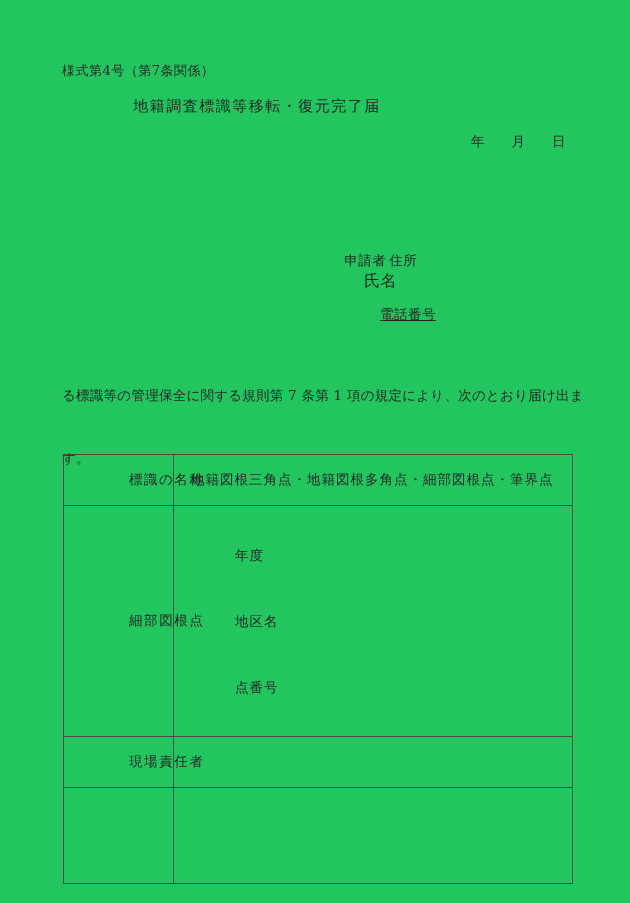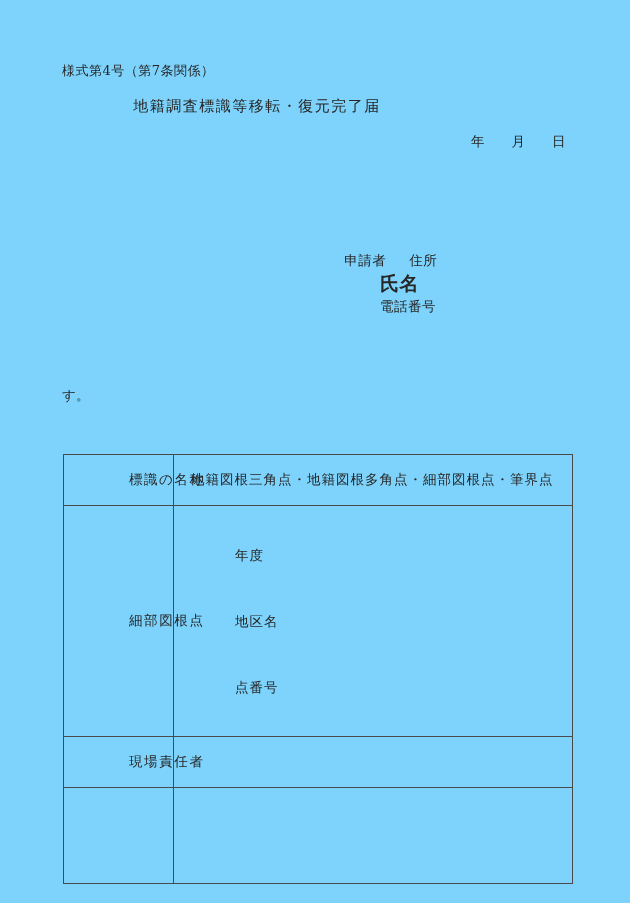--- a/index.html
+++ b/index.html
@@ -4,37 +4,37 @@
 <style>
   * { margin: 0; padding: 0; box-sizing: border-box; }
   html, body { background: #ffffff; }
   body {
     width: 630px; height: 903px;
     font-family: "DejaVu Serif", "Liberation Serif", serif;
   }
   .page {
     position: relative;
     width: 630px; height: 903px;
-    background: #7dd3fc;
+    background: #22c55e;
     color: #262626;
     overflow: hidden;
   }
   .abs { position: absolute; white-space: pre; }
 
   .form-number { left: 62px; top: 62px; font-size: 13px; letter-spacing: 0.5px; }
   .doc-title   { left: 0; top: 97px; width: 514px; text-align: center;
                  font-size: 15px; letter-spacing: 1.5px; }
   .date-line   { left: 471px; top: 133px; font-size: 13.5px; }
   .recipient   { left: 78px; top: 165px; font-size: 13.5px; letter-spacing: 0.5px; }
   .recipient .honorific { margin-left: 34px; }
 
   .applicant-row1 { left: 325px; top: 236px; font-size: 13.5px; letter-spacing: 0.5px; }
-  .applicant-row1 .field-label { margin-left: 23px; }
-  .applicant-row2 { left: 380px; top: 271px; font-size: 19px; letter-spacing: 0.5px; font-weight: bold; }
-  .applicant-row3 { left: 380px; top: 298px; font-size: 13.5px; letter-spacing: 0.5px; }
+  .applicant-row1 .field-label { margin-left: 3px; }
+  .applicant-row2 { left: 364px; top: 271px; font-size: 16px; letter-spacing: 0.5px; }
+  .applicant-row3 { left: 380px; top: 306px; font-size: 13.5px; letter-spacing: 0.5px; text-decoration: underline; }
 
   .body-text { left: 62px; top: 343px; width: 520px; font-size: 13.5px;
                letter-spacing: 0.25px; line-height: 21px; }
   .body-text div { white-space: pre; }
 
   .form-table-wrap { left: 63px; top: 416px; }
   table.form-table {
     border-collapse: collapse;
     table-layout: fixed;
     width: 510px;
@@ -82,20 +82,21 @@
   <div class="abs date-line">年　　月　　日</div>
 
 
   <div class="abs applicant-row1">
     <span>申請者</span><span class="field-label">住所</span>
   </div>
   <div class="abs applicant-row2">氏名</div>
   <div class="abs applicant-row3">電話番号</div>
 
   <div class="abs body-text">
+    <div>る標識等の管理保全に関する規則第 7 条第 1 項の規定により、次のとおり届け出ま</div>
     <div>す。</div>
   </div>
 
   <div class="abs form-table-wrap">
     <table class="form-table">
       <tbody><tr class="r1">
         <th>
           <span class="jlabel">標識の名称</span>
         </th>
         <td>地籍図根三角点・地籍図根多角点・細部図根点・筆界点</td>

